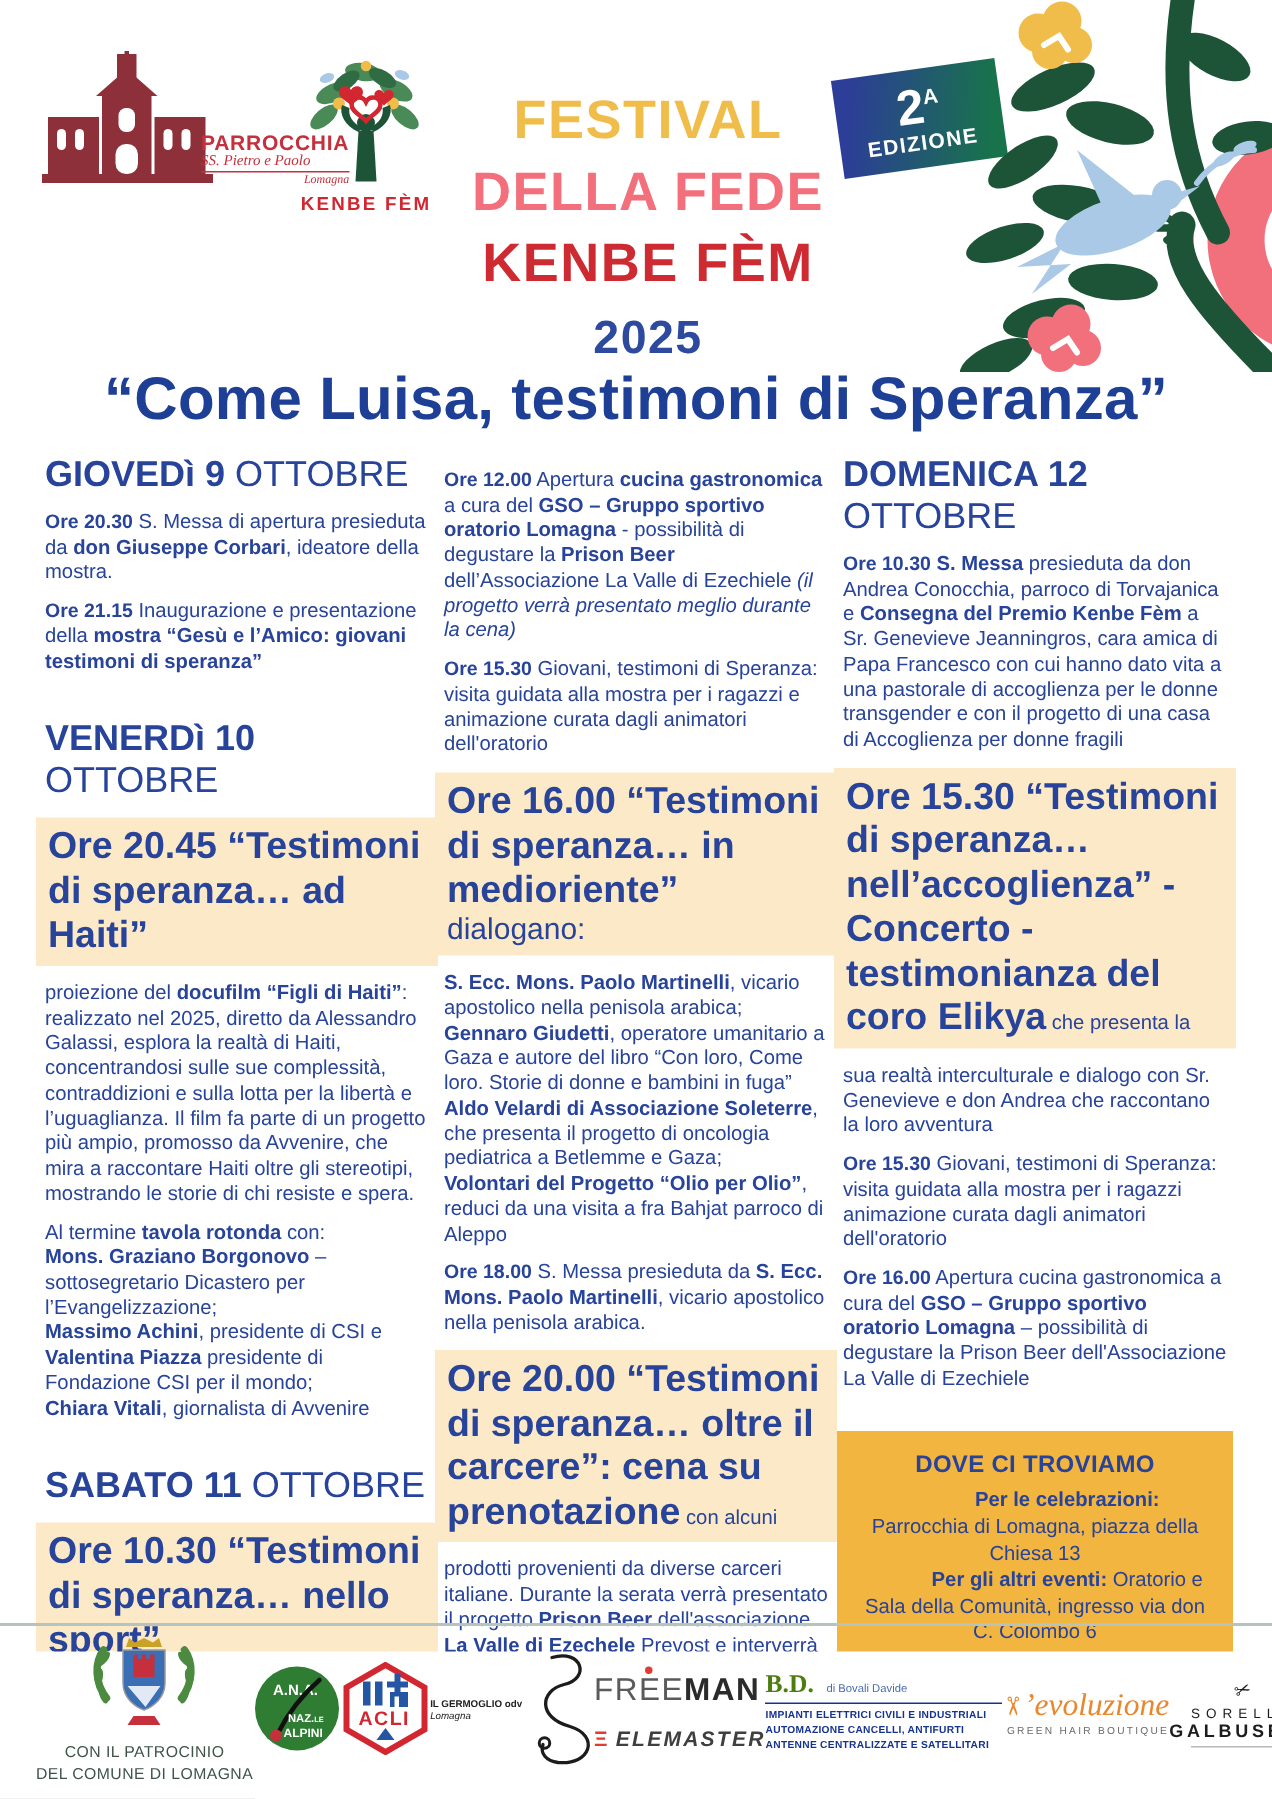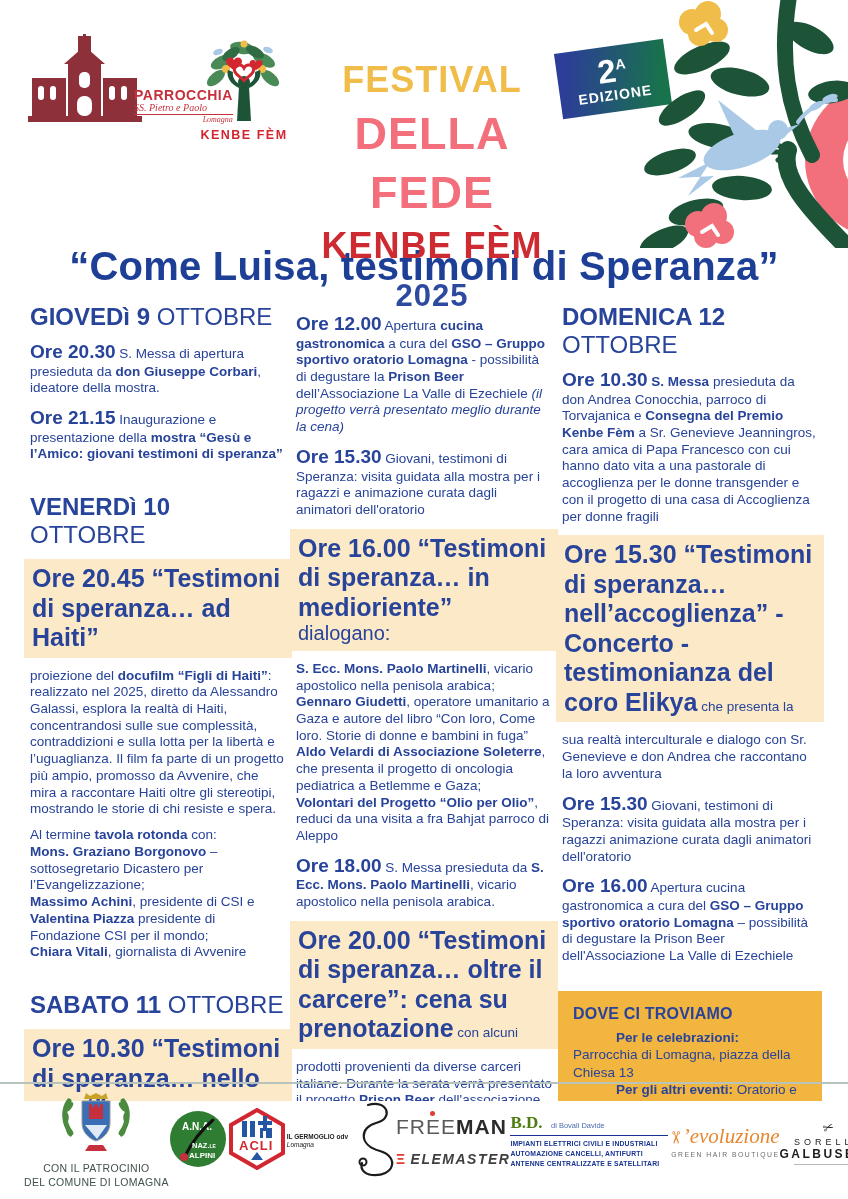--- a/index.html
+++ b/index.html
@@ -12,21 +12,21 @@
   .parrocchia-text{margin-left:-12px;margin-bottom:14px;line-height:1.05;}
   .parrocchia-name{color:#c5303c;font-weight:bold;font-size:14px;letter-spacing:.5px;}
   .parrocchia-sub{color:#c5303c;font-style:italic;font-size:10px;font-family:"Liberation Serif",serif;}
   .parrocchia-town{color:#c5303c;font-style:italic;font-size:8px;text-align:right;
                    border-top:1px solid #c5303c;padding-top:1px;font-family:"Liberation Serif",serif;}
   .logo-kenbe{position:absolute;left:192px;top:36px;width:104px;text-align:center;}
   .kenbe-label{color:#d22730;font-weight:bold;font-size:12.5px;letter-spacing:1.5px;margin-top:2px;}
   .title-block{position:absolute;left:306px;top:56px;width:252px;text-align:center;font-weight:bold;
                letter-spacing:1px;line-height:1.32;}
   .title-l1{color:#f0bd4a;font-size:36px;}
-  .title-l2{color:#f26f7b;font-size:45px;}
+  .title-l2{color:#f26f7b;font-size:36px;}
   .title-l3{color:#cd2b31;font-size:36px;}
   .title-year{color:#2d4a9e;font-size:31px;margin-top:6px;}
   .badge{position:absolute;left:558px;top:46px;transform:rotate(-8deg);
          background:linear-gradient(100deg,#2c3e97 10%,#18724c 90%);color:#fff;
          padding:8px 18px 9px;text-align:center;}
   .badge-number{font-size:33px;font-weight:bold;line-height:1;}
   .badge-number sup{font-size:14px;}
   .badge-label{font-size:14px;font-weight:bold;letter-spacing:1px;}
   .header-illustration{position:absolute;right:0;top:0;}
 
@@ -35,27 +35,27 @@
               margin:8px 8px 0;letter-spacing:.2px;}
 
   
   .content{display:flex;gap:10px;padding:14px 30px 0;height:812px;overflow:hidden;box-sizing:border-box;}
   .col{flex:1;min-width:0;}
   .day{font-size:24px;margin:30px 0 6px;color:#27439a;}
   .day:first-child{margin-top:0;}
   .day-bold{font-weight:bold;}
   .day-light{font-weight:normal;}
   .event{font-size:13.5px;line-height:1.24;margin:9px 0;color:#27439a;}
-  .event .time{font-size:19px;font-weight:bold;}
+  .event .time{font-size:13px;font-weight:bold;}
   .event .b{font-weight:bold;}
   .event .i,.hl .i,.box .i{font-style:italic;}
   .hl{background:#fce9c7;margin:10px -6px;padding:5px 8px;font-size:13.5px;line-height:1.24;color:#27439a;}
   .hl .big{font-size:25px;font-weight:bold;line-height:1.18;}
   .hl .big-reg{font-size:20px;font-weight:normal;line-height:1.18;}
-  .box{margin:26px -4px 0;padding:13px 15px;font-size:13.5px;line-height:1.3;}
+  .box{margin:26px -4px 0;padding:13px 15px;font-size:13.5px;line-height:1.3;text-align:center;}
   .box h3{margin:0 0 4px;font-size:16px;letter-spacing:.2px;}
   .box p{margin:0;}
   .box .b{font-weight:bold;padding-left:43px;}
   .box-yellow{background:#f2b53f;color:#27439a;}
   .box-red{background:#ec6b6c;color:#ffffff;}
 
   
   .footer-divider{position:absolute;left:0;right:0;top:1082px;height:2px;background:#b7c4bc;}
   .footer{position:absolute;left:0;right:0;top:1090px;height:102px;display:flex;
           align-items:center;justify-content:space-between;padding:0 24px;}

